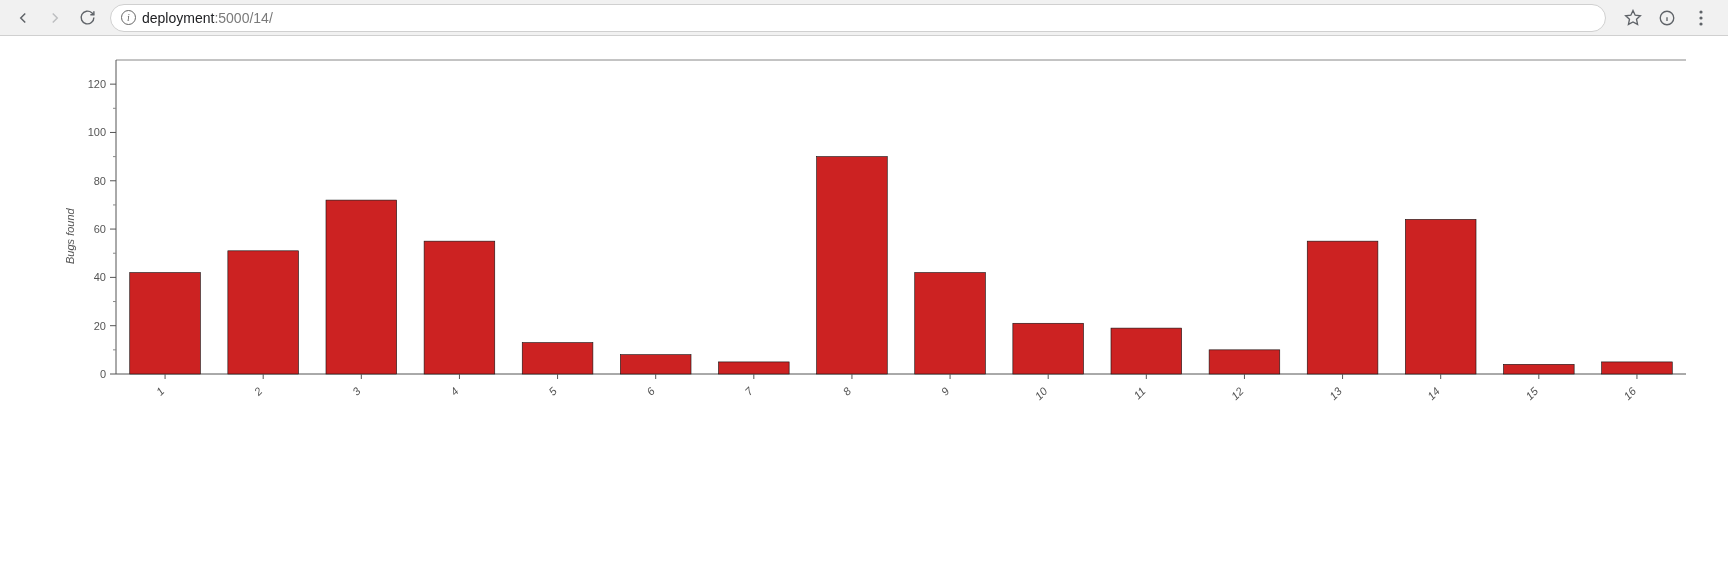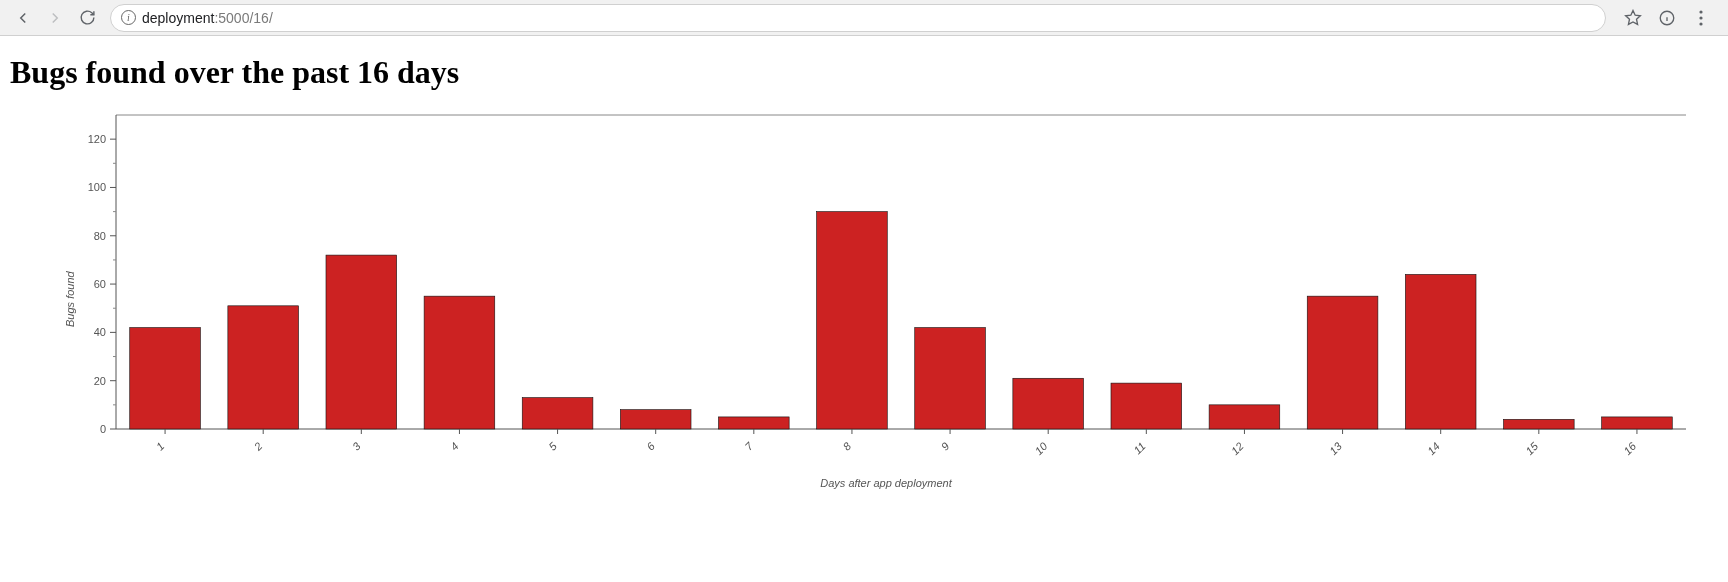--- a/index.html
+++ b/index.html
@@ -179,21 +179,21 @@
     <div class="reload-btn">
       <svg width="17" height="17" viewBox="0 0 24 24" fill="none" stroke="#5f6368" stroke-width="2">
           <path d="M21 12a9 9 0 1 1-3-6.7L21 8"></path>
           <path d="M21 3v5h-5"></path>
         </svg>
     </div>
   </div>
   <div class="addr-bar">
     <div class="info-icon">i</div>
     <span>
-      <span class="url-host">deployment</span><span class="url-rest">:5000/16/</span>
+      <span class="url-host">deployment</span><span class="url-rest">:5000/14/</span>
     </span>
   </div>
   <div class="browser-right">
     <div class="star-icon">
       <svg width="18" height="18" viewBox="0 0 24 24" fill="none" stroke="#5f6368" stroke-width="1.8">
           <path d="M12 2l2.9 6.3 6.9.7-5.1 4.7 1.4 6.8L12 17.3 5.9 20.5l1.4-6.8L2.2 9l6.9-.7L12 2z"></path>
         </svg>
     </div>
     <div class="info-right-icon">
       <svg width="18" height="18" viewBox="0 0 24 24" fill="none" stroke="#5f6368" stroke-width="1.8">
@@ -206,21 +206,20 @@
       <svg width="4" height="16" viewBox="0 0 4 16">
           <circle cx="2" cy="2" r="1.6" fill="#5f6368"></circle>
           <circle cx="2" cy="8" r="1.6" fill="#5f6368"></circle>
           <circle cx="2" cy="14" r="1.6" fill="#5f6368"></circle>
         </svg>
     </div>
   </div>
 </div>
 
 <div class="page-content">
-  <h1 class="page-title">Bugs found over the past 16 days</h1>
 
   <div class="chart-wrapper">
 
     <div class="chart-area">
       <div class="y-axis-label">Bugs found</div>
       <div>
         <svg id="chart-svg" width="1620" height="360">
             <line x1="40" y1="6" x2="1610" y2="6" stroke="#888" stroke-width="1"></line>
             <line x1="40" y1="6" x2="40" y2="320" stroke="#555" stroke-width="1"></line>
             <line x1="40" y1="320" x2="1610" y2="320" stroke="#555" stroke-width="1"></line>
@@ -286,17 +285,16 @@
             <rect x="1329.3625" y="165.4153846153846" width="70.64999999999999" height="154.5846153846154" fill="#cc2222" stroke="#111" stroke-width="0.6"></rect>
             <line x1="1364.6875" y1="320" x2="1364.6875" y2="325" stroke="#555" stroke-width="1"></line>
             <text x="1364.6875" y="338" text-anchor="end" font-size="11" font-style="italic" fill="#555" transform="rotate(-45 1364.6875 338)">14</text>
             <rect x="1427.4875" y="310.33846153846156" width="70.64999999999999" height="9.661538461538441" fill="#cc2222" stroke="#111" stroke-width="0.6"></rect>
             <line x1="1462.8125" y1="320" x2="1462.8125" y2="325" stroke="#555" stroke-width="1"></line>
             <text x="1462.8125" y="338" text-anchor="end" font-size="11" font-style="italic" fill="#555" transform="rotate(-45 1462.8125 338)">15</text>
             <rect x="1525.6125" y="307.9230769230769" width="70.64999999999999" height="12.076923076923094" fill="#cc2222" stroke="#111" stroke-width="0.6"></rect>
             <line x1="1560.9375" y1="320" x2="1560.9375" y2="325" stroke="#555" stroke-width="1"></line>
             <text x="1560.9375" y="338" text-anchor="end" font-size="11" font-style="italic" fill="#555" transform="rotate(-45 1560.9375 338)">16</text>
           </svg>
-        <div class="x-axis-label">Days after app deployment</div>
       </div>
     </div>
   </div>
 </div>
 
 </body></html>

